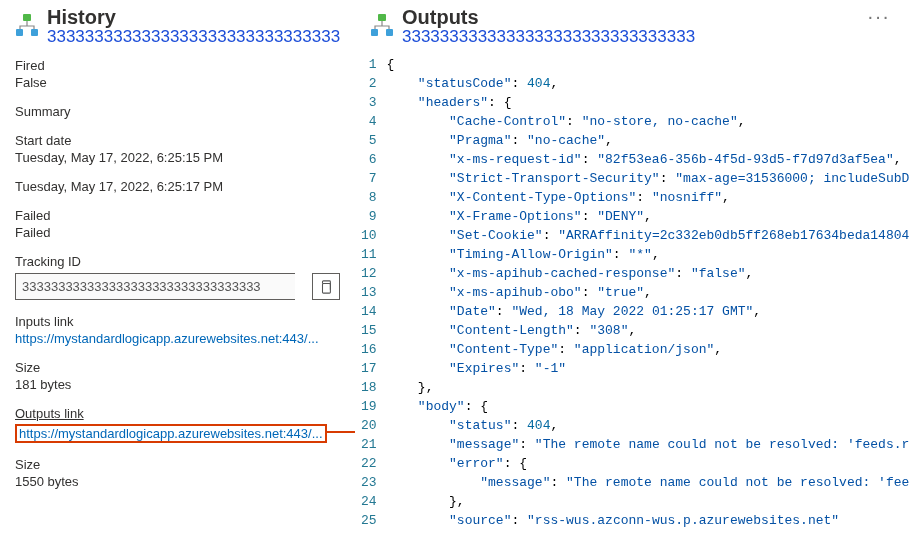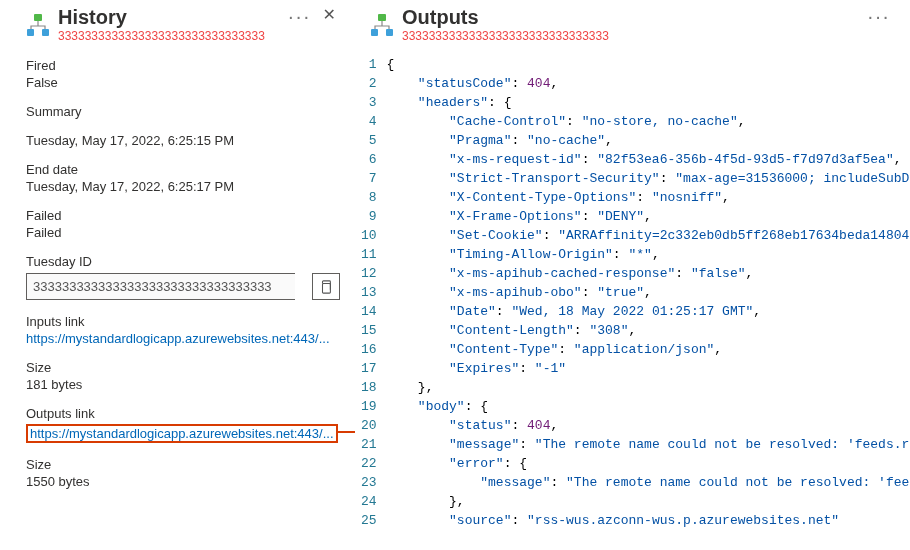--- a/index.html
+++ b/index.html
@@ -8,21 +8,21 @@
     font-size: 13px;
     color: #323130;
     background: #ffffff;
     width: 910px;
     height: 550px;
     overflow: hidden;
     display: flex;
   }
   .left-panel {
     width: 355px;
-    padding: 5px 15px 10px 26px;
+    padding: 5px 15px 10px 15px;
     overflow: hidden;
   }
   .right-panel {
     flex: 1;
     padding: 5px 0 0 0;
     overflow: hidden;
     display: flex;
     flex-direction: column;
   }
   .panel-header {
@@ -31,22 +31,22 @@
     gap: 8px;
     margin-bottom: 6px;
   }
   .panel-header .title-block { flex: 1; }
   .panel-title {
     font-size: 20px;
     font-weight: 600;
     line-height: 24px;
   }
   .panel-subtitle {
-    font-size: 12px;
-    color: #ef4444;
+    font-size: 17px;
+    color: #1d4ed8;
     line-height: 15px;
   }
   .icon-logic {
     width: 24px; height: 24px;
     flex-shrink: 0;
   }
   .ellipsis-icon { color: #777; font-size: 20px; cursor: pointer; line-height: 14px; letter-spacing: 1px; margin-left: 10px; align-self: flex-start; padding-top: 4px;}
   .close-icon { font-size: 16px; color: #555; cursor: pointer; padding: 0 4px; align-self: flex-start;}
   .field-block { margin-top: 14px; }
   .field-label { font-size: 13px; color: #323130; margin-bottom: 2px; }
@@ -95,21 +95,21 @@
   .gutter {
     text-align: right;
     color: #237893;
     padding: 0 10px 0 6px;
     user-select: none;
     background: #fff;
   }
   .code-lines { flex:1; white-space: pre; overflow: hidden; color: #000; }
   .tok-key   { color: #0451a5; }   
   .tok-str   { color: #0451a5; }   
-  .tok-num   { color: #701a75; text-align: center; }   
+  .tok-num   { color: #0369a1; text-align: center; }   
   .tok-punct { color: #000; }
   .tok-brace { color: #000; }
 </style>
 </head>
 <body>
 
 <div class="left-panel">
   <div class="panel-header">
     <svg class="icon-logic" viewBox="0 0 24 24">
       <rect x="8" y="1" width="8" height="7" rx="1" fill="#50b848"></rect>
@@ -126,51 +126,51 @@
   </div>
 
   <div class="field-block">
     <div class="field-label">Fired</div>
     <div class="field-value">False</div>
   </div>
   <div class="field-block">
     <div class="field-label">Summary</div>
   </div>
   <div class="field-block">
+    <div class="field-label">Start date</div>
     <div class="field-value">Tuesday, May 17, 2022, 6:25:15 PM</div>
   </div>
   <div class="field-block">
-    <div class="field-label">End date</div>
     <div class="field-value">Tuesday, May 17, 2022, 6:25:17 PM</div>
   </div>
   <div class="field-block">
     <div class="field-label">Failed</div>
     <div class="field-value">Failed</div>
   </div>
   <div class="field-block">
-    <div class="field-label">Tuesday ID</div>
+    <div class="field-label">Tracking ID</div>
     <div class="tracking-input-row">
       <input class="tracking-input" readonly="" value="333333333333333333333333333333333" style="">
       <div class="copy-btn">
         <svg width="14" height="14" viewBox="0 0 16 16">
           <rect x="4" y="4" width="9" height="11" rx="1" fill="none" stroke="#555" stroke-width="1.2"></rect>
           <path d="M4 4 V2 a1 1 0 0 1 1-1 h7 a1 1 0 0 1 1 1 v9" fill="none" stroke="#555" stroke-width="1.2"></path>
         </svg>
       </div>
     </div>
   </div>
   <div class="field-block">
     <div class="field-label">Inputs link</div>
     <a class="link field-value" href="#">https://mystandardlogicapp.azurewebsites.net:443/...</a>
   </div>
   <div class="field-block">
     <div class="field-label">Size</div>
     <div class="field-value">181 bytes</div>
   </div>
-  <div class="field-block" style="position:relative;">
+  <div class="field-block" style="position:relative;text-decoration:underline;">
     <div class="field-label">Outputs link</div>
     <span class="highlight-box">
       <a class="link field-value" href="#">https://mystandardlogicapp.azurewebsites.net:443/...</a>
     </span>
     <svg class="arrow-svg" style="left:310px; top:18px;" width="78" height="16" viewBox="0 0 78 16">
       <line x1="0" y1="8" x2="68" y2="8" stroke="#d83b01" stroke-width="2"></line>
       <polygon points="68,2 78,8 68,14" fill="#d83b01"></polygon>
     </svg>
   </div>
   <div class="field-block">

